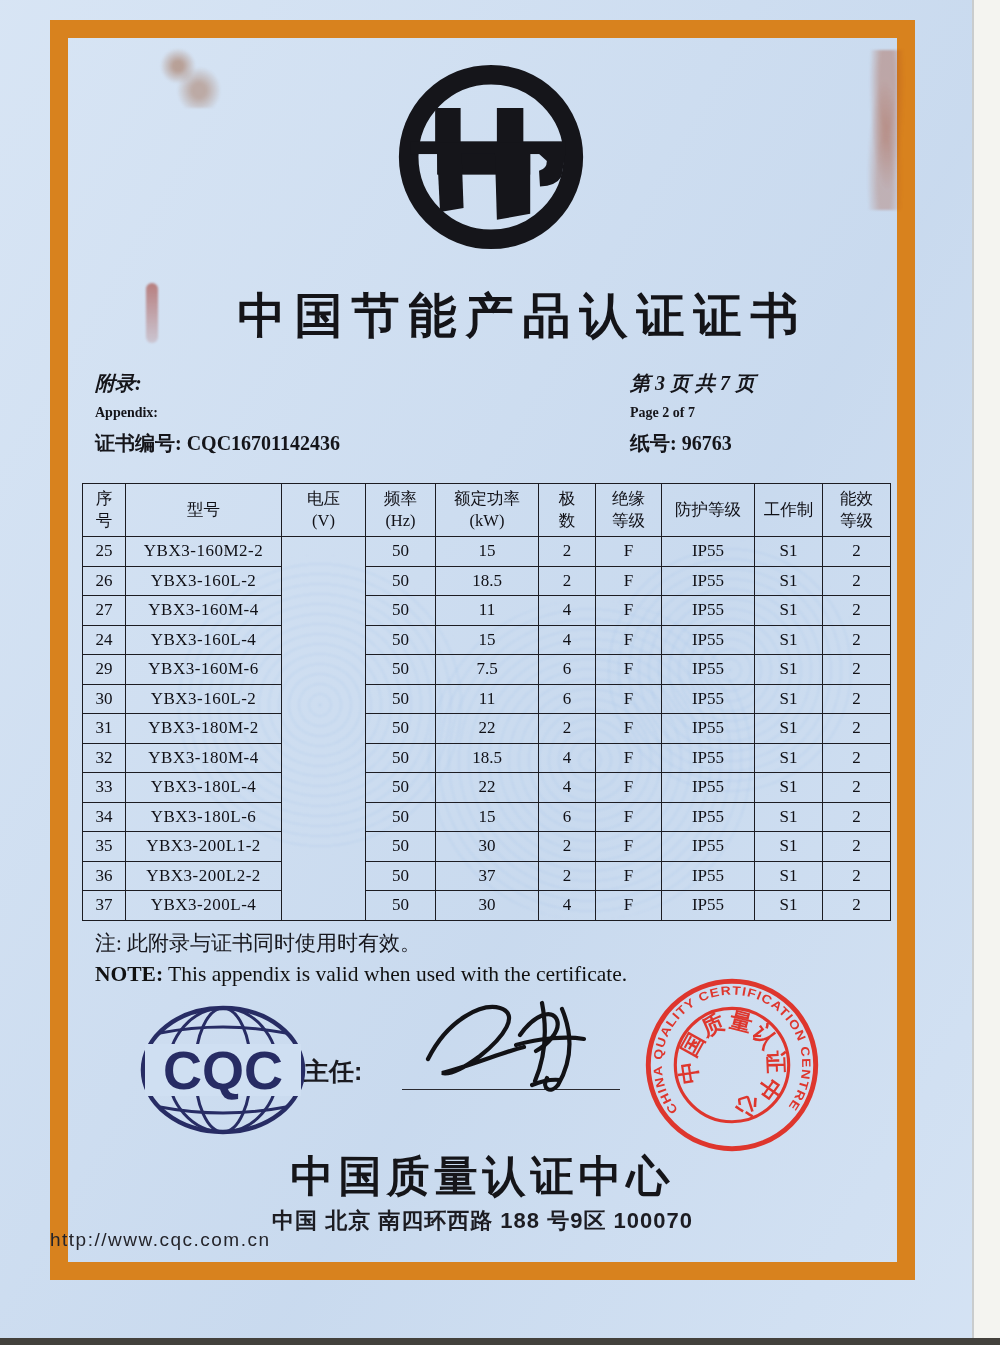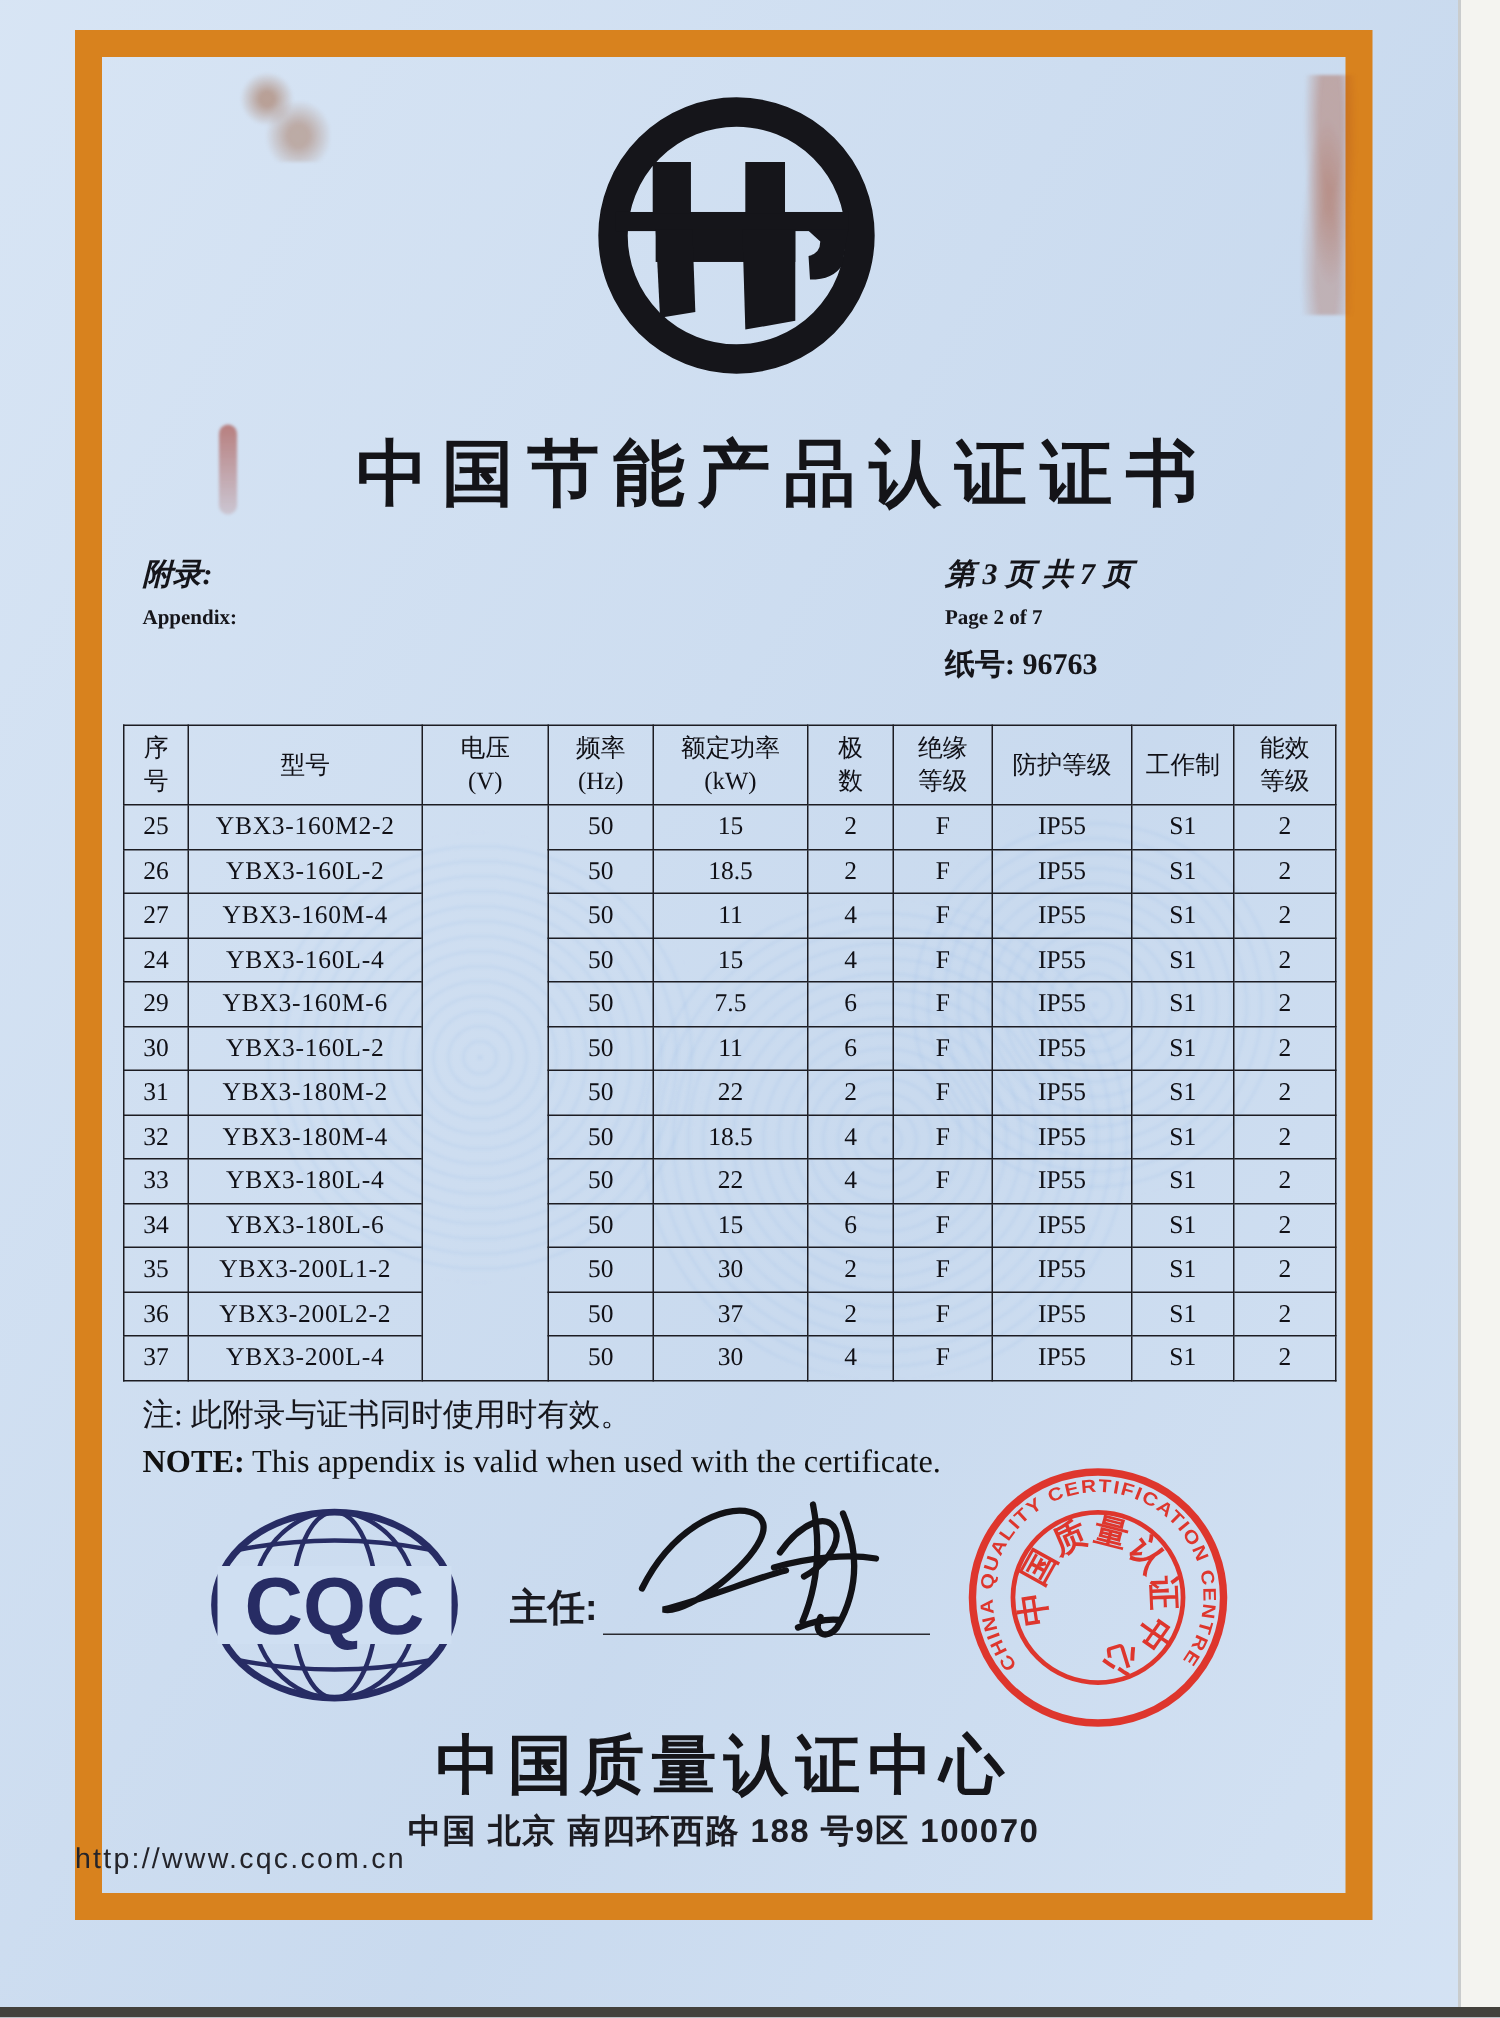--- a/index.html
+++ b/index.html
@@ -42,21 +42,21 @@
     padding:0;color:#101016;}
   table.spec thead th{height:52px;font-size:16.5px;font-weight:500;line-height:1.32;}
   table.spec tbody td{height:28.5px;font-size:17px;}
   td.c-model{letter-spacing:.5px;}
   
   .note-zh{position:absolute;left:95px;top:929px;font-size:21px;color:#16161c;}
   .note-en{position:absolute;left:95px;top:962px;font-size:21.5px;color:#111;}
   .note-en b{font-weight:700;}
   
   .cqc-logo{position:absolute;left:138px;top:1003px;width:170px;height:135px;}
-  .director{position:absolute;left:340px;top:1055px;font-size:25px;font-weight:700;
+  .director{position:absolute;left:304px;top:1055px;font-size:25px;font-weight:700;
     font-family:"Liberation Sans","DejaVu Sans",sans-serif;color:#1a1a20;}
   .sig-line{position:absolute;left:402px;top:1089px;width:218px;border-top:1.6px solid #2a2a30;}
   .signature{position:absolute;left:420px;top:993px;width:180px;height:102px;}
   .stamp{position:absolute;left:642px;top:975px;width:180px;height:180px;opacity:.93;}
   
   .footer-org{position:absolute;left:50px;top:1148px;width:865px;text-align:center;
     font-family:"Liberation Sans","DejaVu Sans",sans-serif;font-weight:700;
     font-size:43px;letter-spacing:5px;color:#151519;}
   .footer-addr{position:absolute;left:50px;top:1206px;width:865px;text-align:center;
     font-family:"Liberation Sans","DejaVu Sans",sans-serif;font-weight:700;
@@ -95,20 +95,24 @@
     <polygon points="104,96 140,96 140,158 106,164"></polygon>
     <path d="M148 96 L176 96 L172 120 Q166 130 150 130 L149 114 Q157 112 157 104 Z"></path>
   </g>
 </svg>
 
 <div class="cert-title">中国节能产品认证证书</div>
 
 <div class="meta-left">
   <div class="meta-row meta-zh">附录:</div>
   <div class="meta-row meta-en">Appendix:</div>
+  <div class="meta-row meta-num">
+    <span>证书编号:</span>
+    <span>CQC16701142436</span>
+  </div>
 </div>
 <div class="meta-right">
   <div class="meta-row meta-zh">第 3 页 共 7 页</div>
   <div class="meta-row meta-en">Page 2 of 7</div>
   <div class="meta-row meta-num">
     <span>纸号:</span>
     <span>96763</span>
   </div>
 </div>
 

